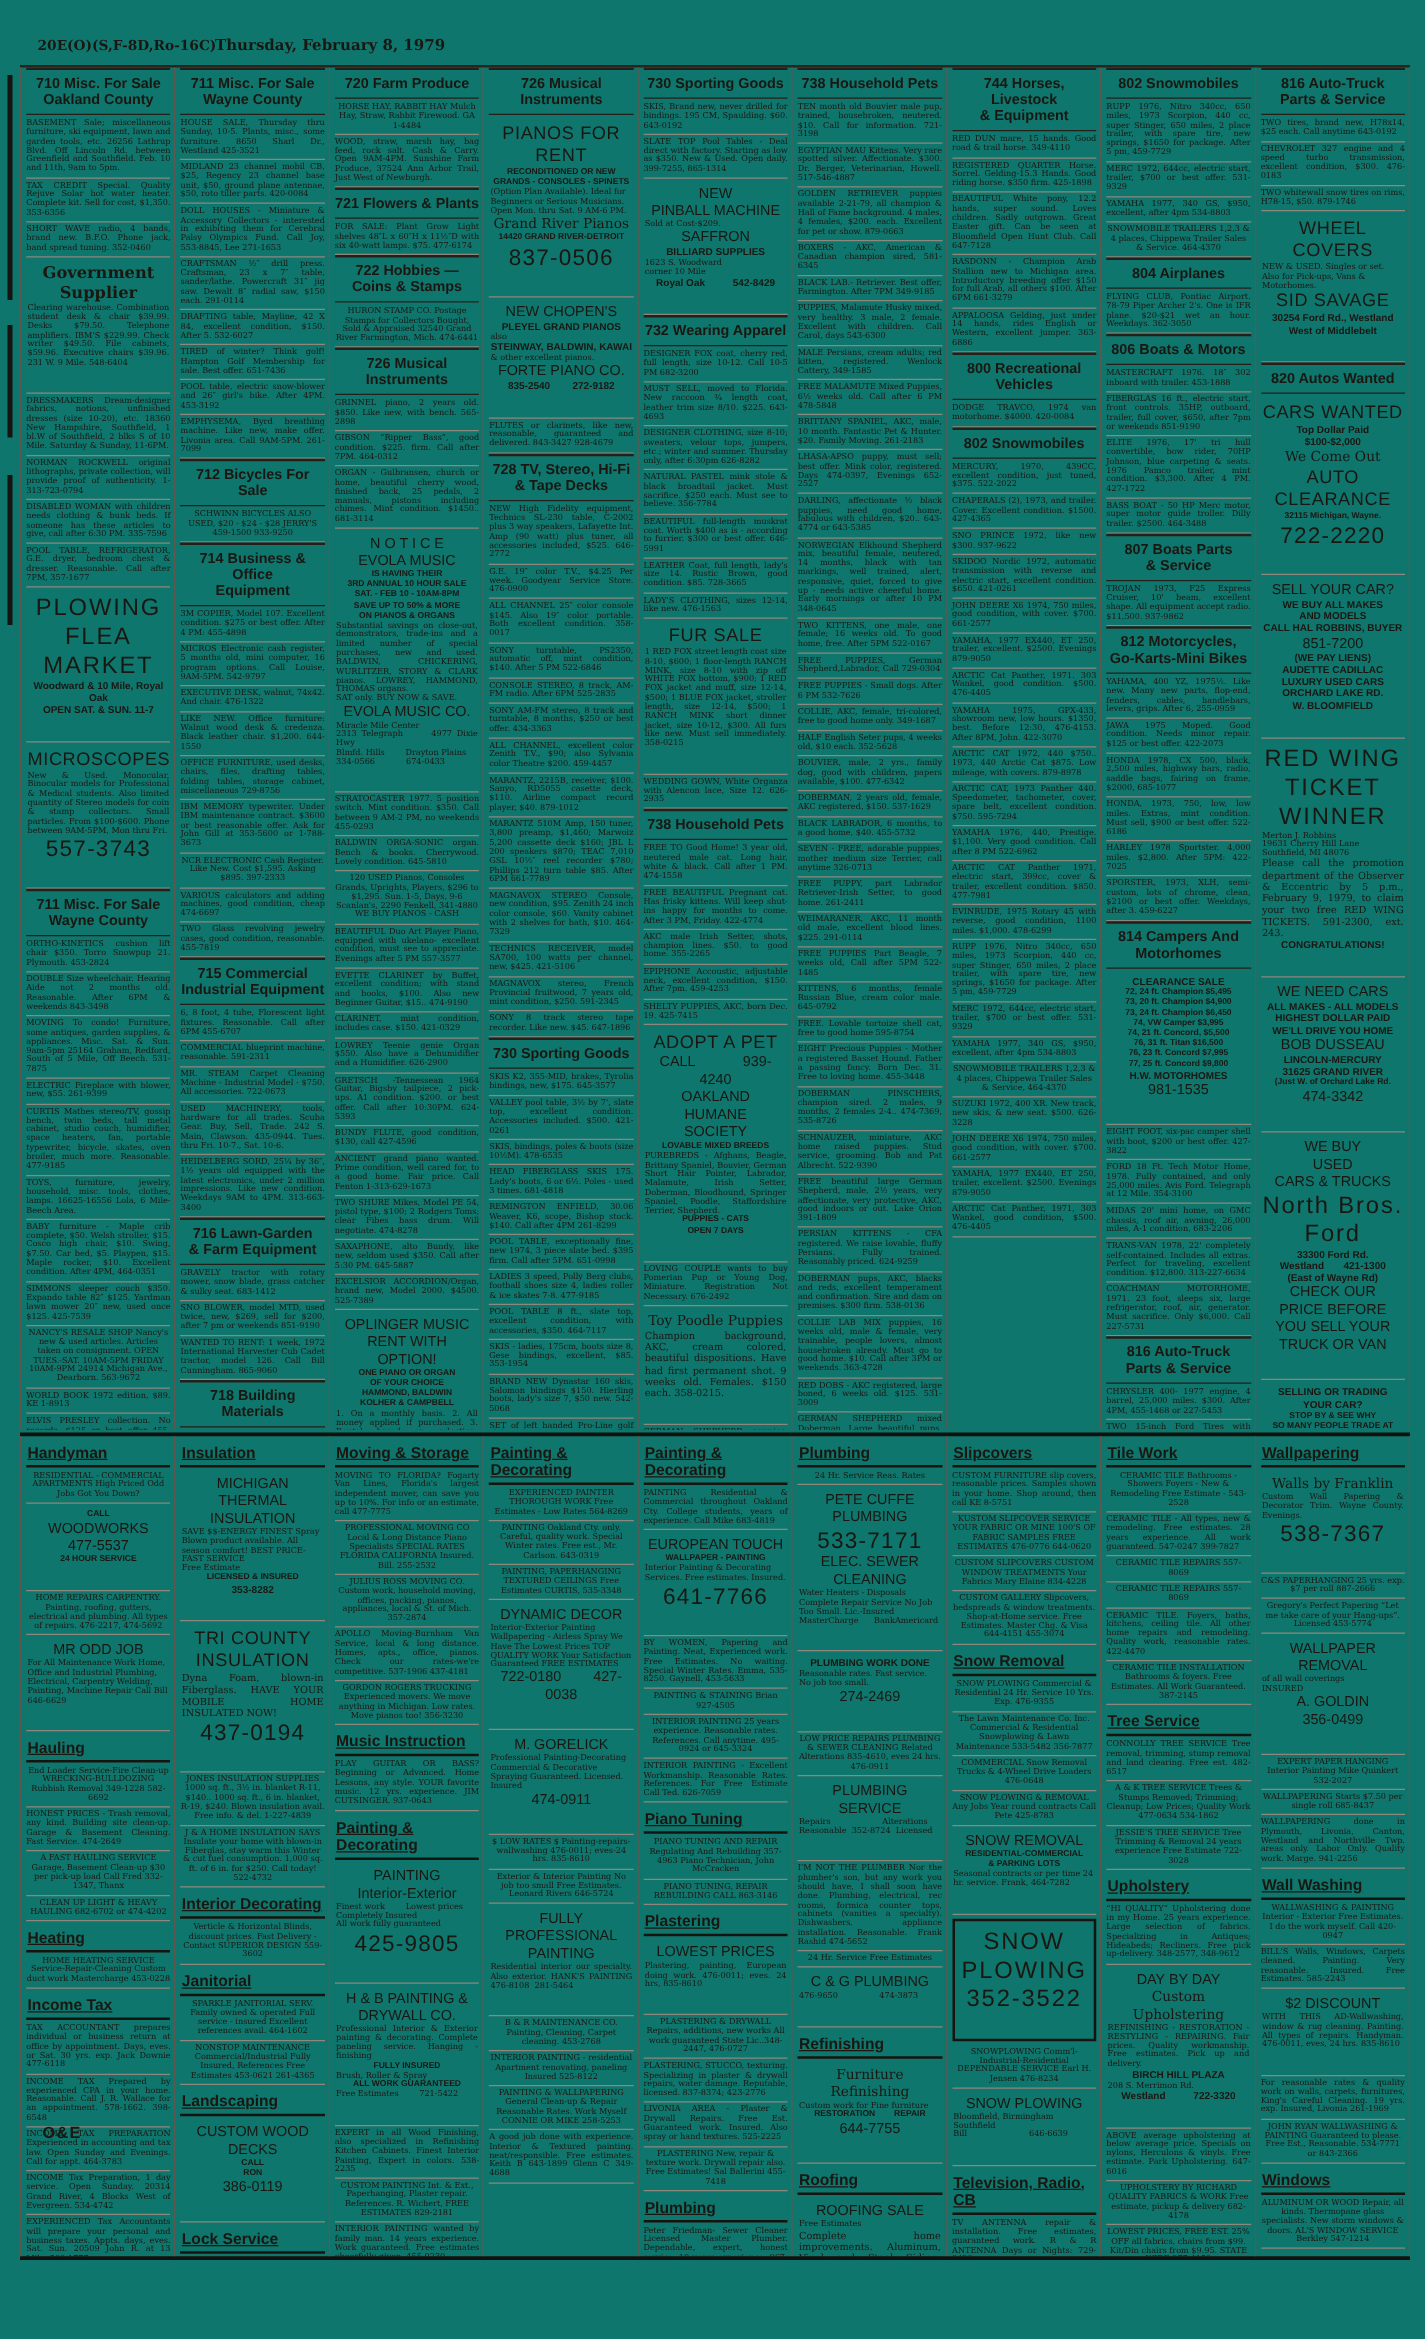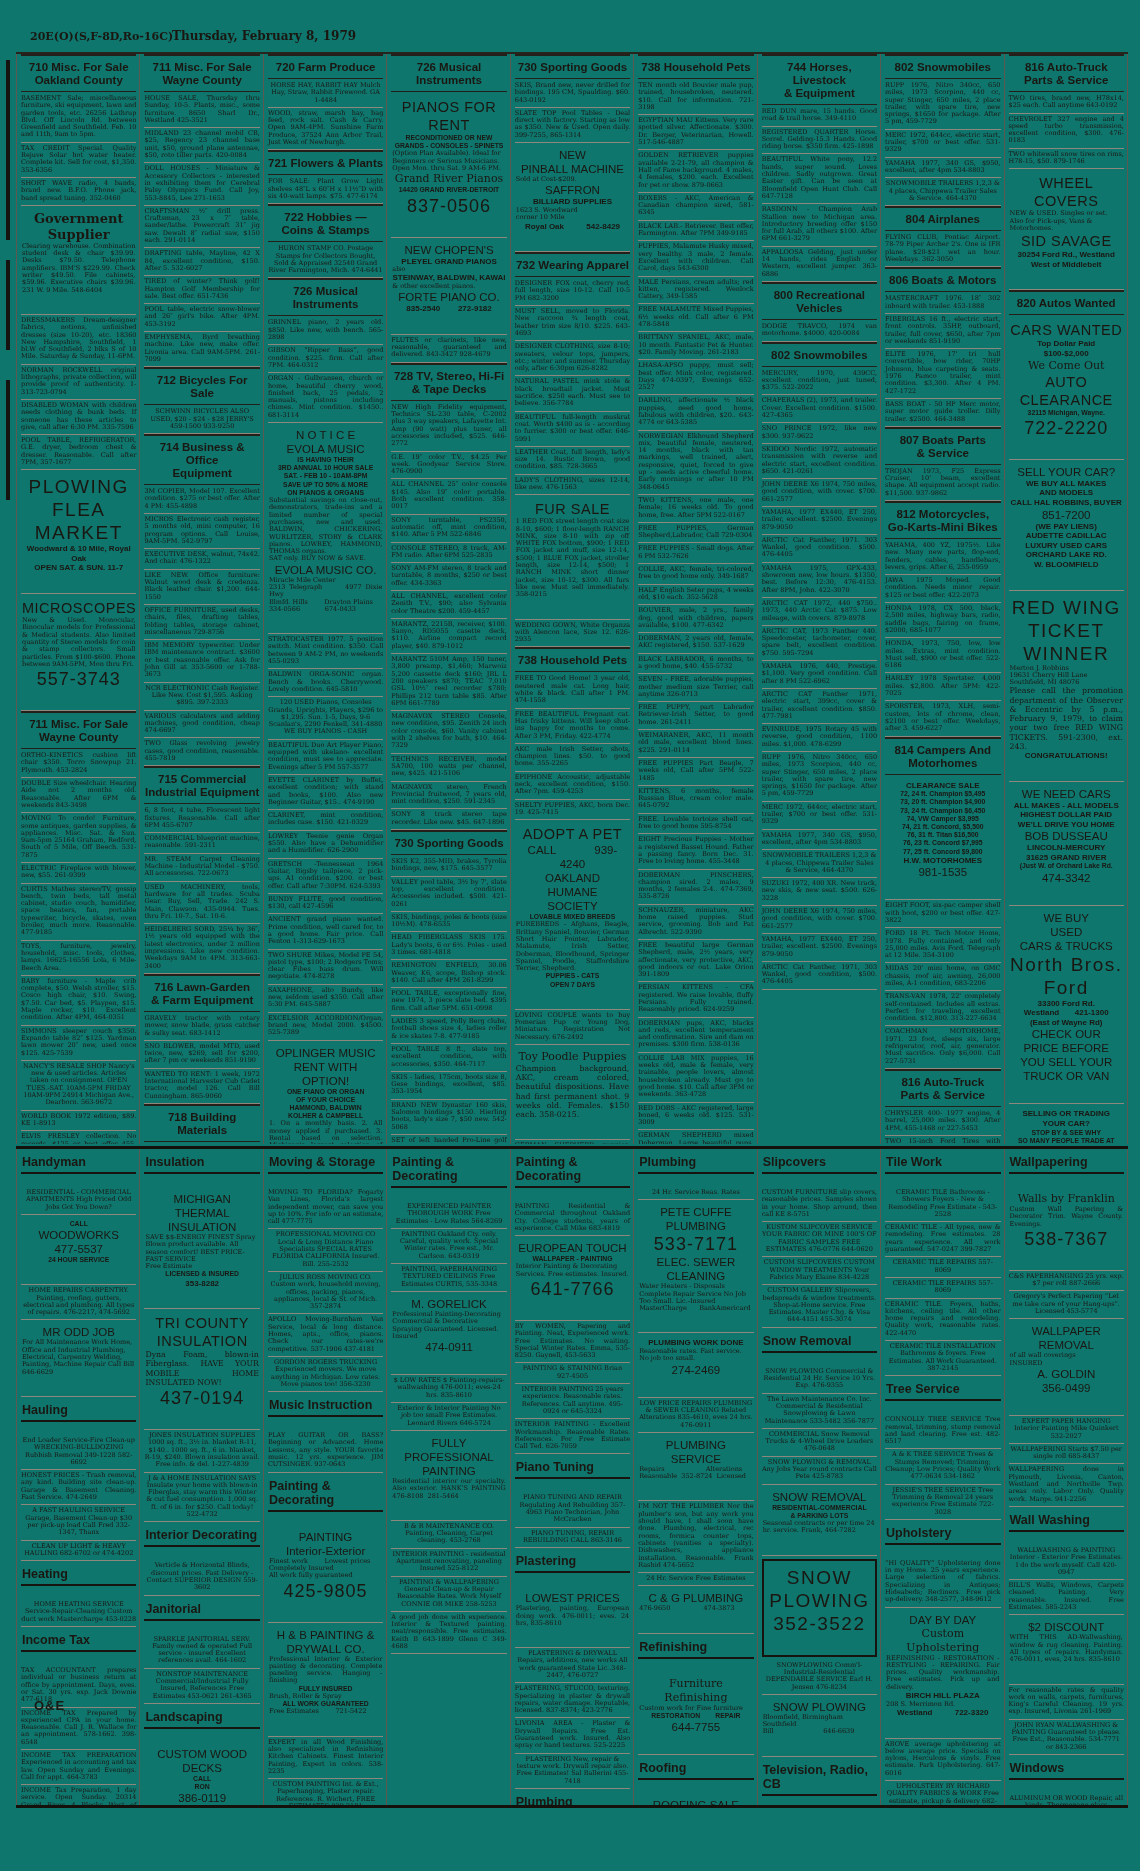--- a/index.html
+++ b/index.html
@@ -14,21 +14,21 @@
   #top-grid{position:absolute;left:16px;top:52px;width:1112px;height:1090px;display:flex;
             border-top:2px solid #27241e;}
   #service-grid{position:absolute;left:16px;top:1146px;width:1112px;height:656px;display:flex;
             border-top:3px solid #14110c;border-bottom:3px solid #14110c;}
   .col{flex:1 1 0;min-width:0;border-right:1px solid #5d5850;padding:0 3px 0 4px;overflow:hidden;}
   .col:first-child{border-left:1px solid #5d5850;}
   
   .cat{font:700 11.5px/13px "Liberation Sans",sans-serif;text-align:center;white-space:pre-line;
        padding:5px 0 4px;border-top:2px solid #241f19;border-bottom:1px solid #241f19;margin-bottom:1px;}
   .svc{font:700 12.5px/14px "Liberation Sans",sans-serif;padding:6px 0 3px 1px;
-       border-bottom:2px solid #17140f;margin-bottom:13px;}
+       border-bottom:2px solid #17140f;margin-bottom:1px;text-decoration:underline;}
   .ad{font:400 6.5px/7.3px "DejaVu Serif",serif;text-align:justify;padding:2px 0 3px;
       border-bottom:1px solid #8d877d;}
   .ad.ctr{text-align:center;}
   .disp{text-align:center;padding:5px 1px 20px;border-bottom:1px solid #8d877d;}
   .disp.box{border:2px solid #17140f;margin:3px 0;}
   .dl{white-space:pre-wrap;}
   .dl.xxl{font:700 25px/28px "Liberation Sans",sans-serif;letter-spacing:1px;}
   .dl.xl {font:400 19px/23px "Liberation Sans",sans-serif;letter-spacing:1.5px;}
   .dl.lg {font:400 14.5px/18px "Liberation Sans",sans-serif;letter-spacing:.5px;}
   .dl.md {font:400 11.5px/14px "Liberation Sans",sans-serif;}
@@ -162,21 +162,21 @@
           <div class="dl p">Blmfd. Hills        Drayton Plains</div>
           <div class="dl p">334-0566            674-0433</div>
         </div>
         <div class="ad">STRATOCASTER 1977. 5 position switch. Mint condition. $350. Call between 9 AM-2 PM, no weekends 455-0293</div>
         <div class="ad">BALDWIN ORGA-SONIC organ. Bench &amp; books. Cherrywood. Lovely condition. 645-5810</div>
         <div class="ad ctr">120 USED Pianos, Consoles Grands, Uprights, Players, $296 to $1,295. Sun. 1-5, Days, 9-6 Scanlan's, 2290 Fenkell, 341-4880 WE BUY PIANOS - CASH</div>
         <div class="ad">BEAUTIFUL Duo Art Player Piano, equipped with ukelano- excellent condition, must see to appreciate. Evenings after 5 PM 557-3577</div>
         <div class="ad">EVETTE CLARINET by Buffet, excellent condition; with stand and books, $100. Also new Beginner Guitar, $15.. 474-9190</div>
         <div class="ad">CLARINET, mint condition, includes case. $150. 421-0329</div>
         <div class="ad">LOWREY Teenie genie Organ $550. Also have a Dehumidifier and a Humidifier. 626-2900</div>
-        <div class="ad">GRETSCH -Tennessean 1964 Guitar, Bigsby tailpiece, 2 pick-ups. A1 condition. $200. or best offer. Call after 7:30PM. 624-5393</div>
+        <div class="ad">GRETSCH -Tennessean 1964 Guitar, Bigsby tailpiece, 2 pick-ups. A1 condition. $200. or best offer. Call after 10:30PM. 624-5393</div>
         <div class="ad">BUNDY FLUTE, good condition, $130, call 427-4596</div>
         <div class="ad">ANCIENT grand piano wanted. Prime condition, well cared for, to a good home. Fair price. Call Fenton 1-313-629-1673</div>
         <div class="ad">TWO SHURE Mikes, Model PE 54, pistol type, $100; 2 Rodgers Toms; clear Fibes bass drum. Will negotiate. 474-8278</div>
         <div class="ad">SAXAPHONE, alto Bundy, like new, seldom used $350. Call after 5:30 PM. 645-5887</div>
         <div class="ad">EXCELSIOR ACCORDION/Organ, brand new, Model 2000. $4500. 525-7389</div>
         <div class="disp">
           <div class="dl md">OPLINGER MUSIC</div>
           <div class="dl md">RENT WITH OPTION!</div>
           <div class="dl xs">ONE PIANO OR ORGAN</div>
           <div class="dl xs">OF YOUR CHOICE</div>
@@ -588,20 +588,25 @@
         <div class="ad ctr">CUSTOM PAINTING Int. &amp; Ext., Paperhanging, Plaster repair. References. R. Wichert, FREE ESTIMATES 829-2181</div>
         <div class="ad">INTERIOR PAINTING wanted by family man. 14 years experience. Work guaranteed. Free estimates cheerfully given. 455-0230</div>
         <div class="ad ctr">25% OFF On all interior painting. Neat, dependable; 6 years experience. Call 'Iran' 255-3677</div>
       </div>
       <div class="col">
         <div class="svc">Painting &amp; Decorating</div>
         <div class="ad ctr">EXPERIENCED PAINTER THOROUGH WORK Free Estimates - Low Rates 564-8269</div>
         <div class="ad ctr">PAINTING Oakland Cty. only. Careful, quality work. Special Winter rates. Free est., Mr. Carlson. 643-0319</div>
         <div class="ad ctr">PAINTING, PAPERHANGING TEXTURED CEILINGS Free Estimates CURTIS, 535-3348</div>
         <div class="disp">
+          <div class="dl md">DYNAMIC DECOR</div>
+          <div class="dl pc">Interior-Exterior Painting Wallpapering - Airless Spray We Have The Lowest Prices TOP QUALITY WORK Your Satisfaction Guaranteed FREE ESTIMATES</div>
+          <div class="dl md">722-0180        427-0038</div>
+        </div>
+        <div class="disp">
           <div class="dl md">M. GORELICK</div>
           <div class="dl pc">Professional Painting-Decorating Commercial &amp; Decorative Spraying Guaranteed. Licensed. Insured</div>
           <div class="dl md">474-0911</div>
         </div>
         <div class="ad ctr">$ LOW RATES $ Painting-repairs-wallwashing 476-0011; eves-24 hrs. 835-8610</div>
         <div class="ad ctr">Exterior &amp; Interior Painting No job too small Free Estimates. Leonard Rivers 646-5724</div>
         <div class="disp">
           <div class="dl md">FULLY</div>
           <div class="dl md">PROFESSIONAL</div>
           <div class="dl md">PAINTING</div>

